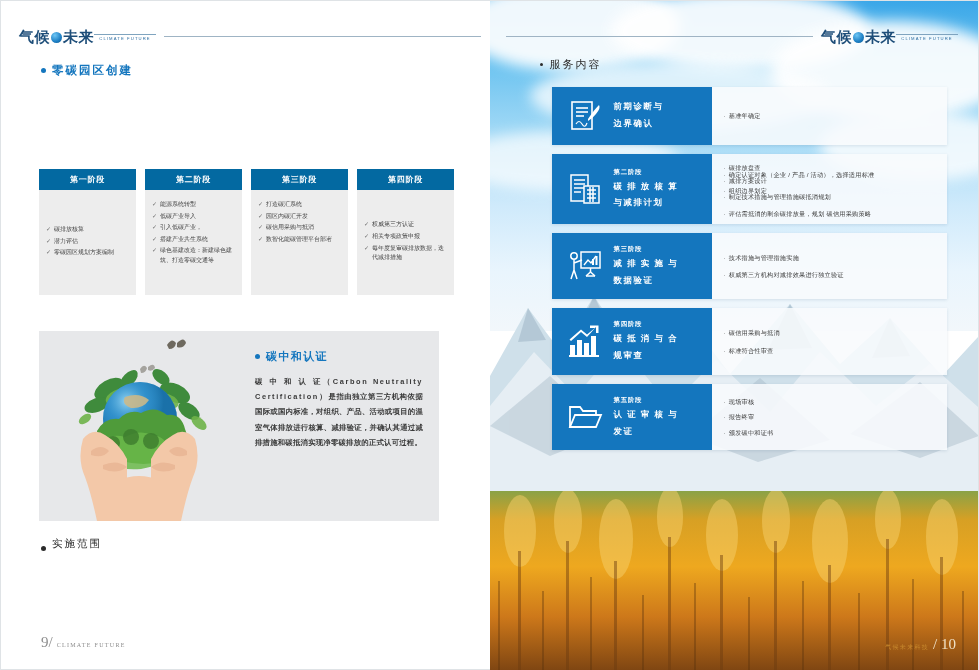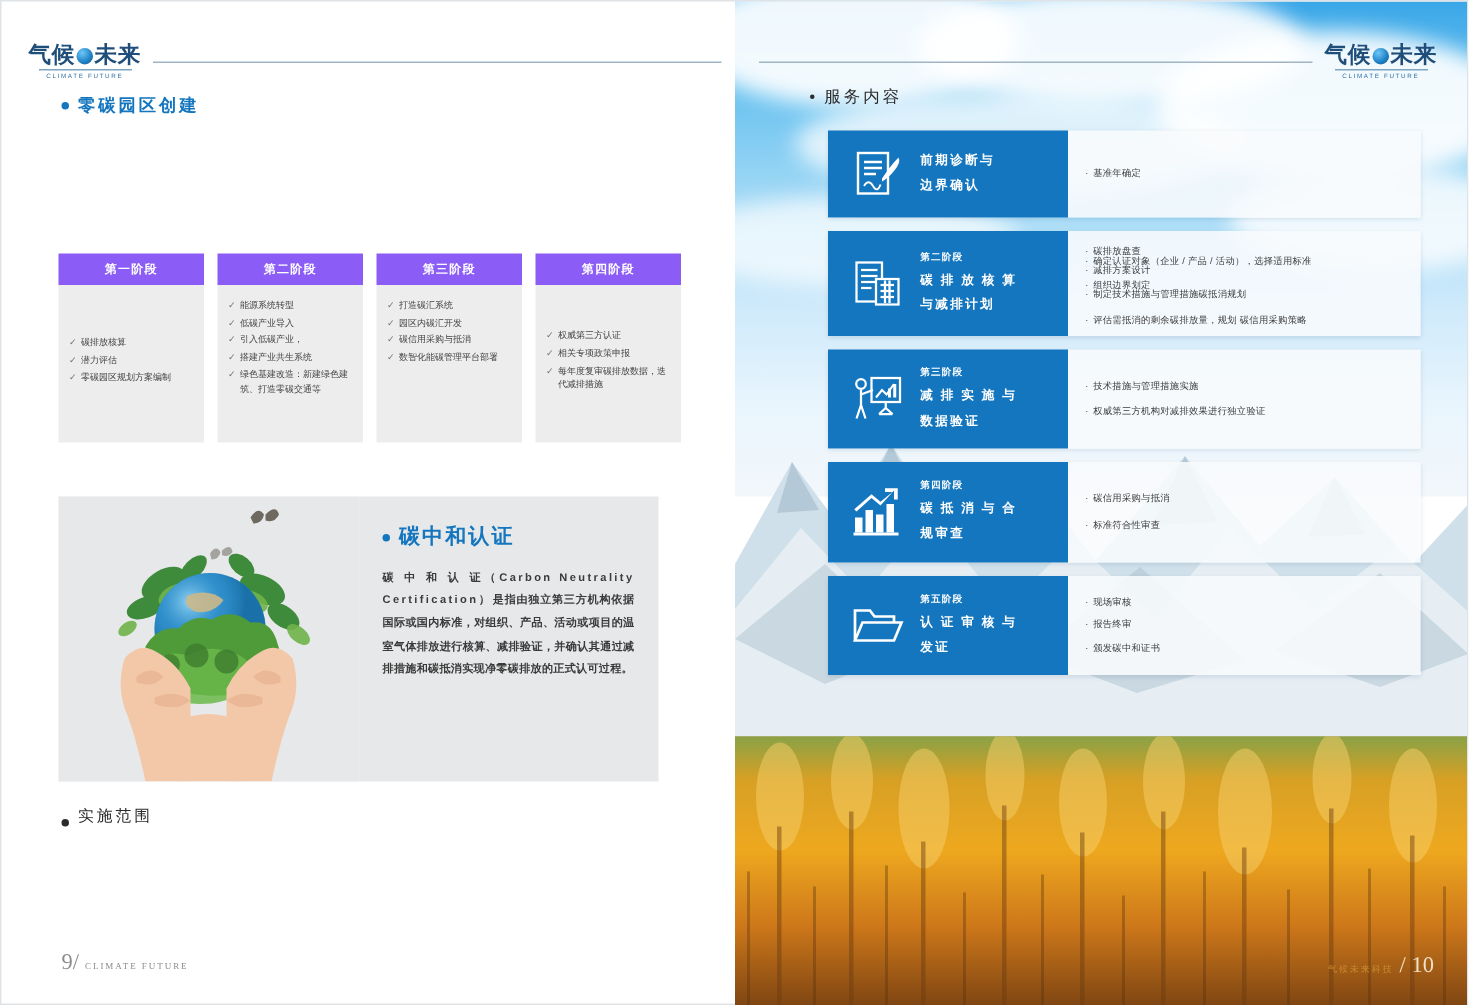--- a/index.html
+++ b/index.html
@@ -10,50 +10,50 @@
   .page-left{position:relative;width:490px;height:670px;background:#ffffff;box-sizing:border-box;
              border-left:1px solid #dfe3e6;border-top:1px solid #dfe3e6;border-bottom:1px solid #dfe3e6;}
   .page-right{position:relative;width:489px;height:670px;overflow:hidden;
               border-right:1px solid #dfe3e6;border-top:1px solid #dfe3e6;border-bottom:1px solid #dfe3e6;}
 
   
   .brand-row{position:absolute;display:flex;align-items:center;}
   .brand-row.left{left:10px;top:28px;width:470px;}
   .brand-row.right{right:12px;top:28px;width:460px;flex-direction:row-reverse;}
   .brand-rule{flex:1;height:1px;background:#9fb4c4;}
-  .logo{display:flex;flex-direction:column;align-items:center;padding:0 8px;}
+  .logo{display:flex;flex-direction:row;align-items:center;padding:0 8px;}
   .logo-main{display:flex;align-items:center;font-size:15px;font-weight:bold;color:#1e4e79;letter-spacing:.5px;line-height:1;}
   .logo-globe{display:inline-block;width:11px;height:11px;border-radius:50%;
               background:radial-gradient(circle at 35% 30%,#6ec6f5 0%,#1d7fc4 60%,#14598e 100%);
               margin:0 1px;position:relative;top:1px;}
   .logo-sub{font-size:4.2px;color:#2f6fa3;letter-spacing:1.1px;margin-top:2px;
             border-top:1px solid #7fa4bf;border-bottom:0;padding-top:1px;width:62px;text-align:center;
             position:relative;}
   .logo-sub:before,.logo-sub:after{content:"";position:absolute;top:0;width:0;height:0;}
 
   
   .sec-head{position:absolute;display:flex;align-items:center;font-size:11.5px;font-weight:bold;color:#1476be;letter-spacing:2px;}
   .dot{width:5px;height:5px;border-radius:50%;background:#1476be;margin-right:6px;}
   .dot.dark{background:#2b2b2b;}
 
   .body-par{position:absolute;font-size:7.6px;line-height:1.95;color:#3c3c3c;text-align:justify;letter-spacing:.2px;}
 
   
   .stages{position:absolute;left:38px;top:168px;width:415px;display:flex;justify-content:space-between;}
   .stage-col{width:97px;}
-  .stage-head{background:#8b5cf6;color:#fff;font-size:8px;font-weight:bold;text-align:center;padding:5px 0;letter-spacing:.8px;}
+  .stage-head{background:#0369a1;color:#fff;font-size:8px;font-weight:bold;text-align:center;padding:5px 0;letter-spacing:.8px;}
   .stage-body{background:#ededed;min-height:105px;padding:10px 7px;box-sizing:border-box;display:flex;flex-direction:column;justify-content:center;}
   .stage-body.top{justify-content:flex-start;}
   .stage-li{display:flex;font-size:6px;color:#444;line-height:1.6;margin-bottom:2px;}
   .chk{color:#6f6f6f;margin-right:3px;flex:0 0 auto;font-size:6px;}
 
   
   .imgblock{position:absolute;left:38px;top:330px;width:200px;height:190px;background:#e7e8ea;overflow:hidden;}
   .certblock{position:absolute;left:238px;top:330px;width:200px;height:190px;background:#e7e8ea;padding:18px 16px 10px 16px;box-sizing:border-box;}
-  .cert-head{display:flex;align-items:center;font-size:14px;font-weight:bold;color:#1476be;letter-spacing:1.4px;margin-bottom:10px;}
+  .cert-head{display:flex;align-items:center;font-size:11px;font-weight:bold;color:#1476be;letter-spacing:1.4px;margin-bottom:10px;}
   .cert-body{font-size:7.4px;line-height:2.05;color:#3a3a3a;text-align:justify;letter-spacing:.2px;font-weight:bold;}
   .cert-body b{letter-spacing:1.6px;}
 
   
   .scope-head{position:absolute;left:40px;top:536px;display:flex;align-items:flex-end;font-size:10.5px;color:#2b2b2b;letter-spacing:2px;}
   .scope-list{position:absolute;left:62px;top:564px;}
   .scope-li{display:flex;align-items:baseline;font-size:8.2px;color:#333;margin-bottom:10px;letter-spacing:.3px;}
   .sq{width:3px;height:3px;background:#1476be;transform:rotate(45deg);margin-right:5px;position:relative;top:-1px;}
   .scope-li b{color:#1a1a1a;}
 

